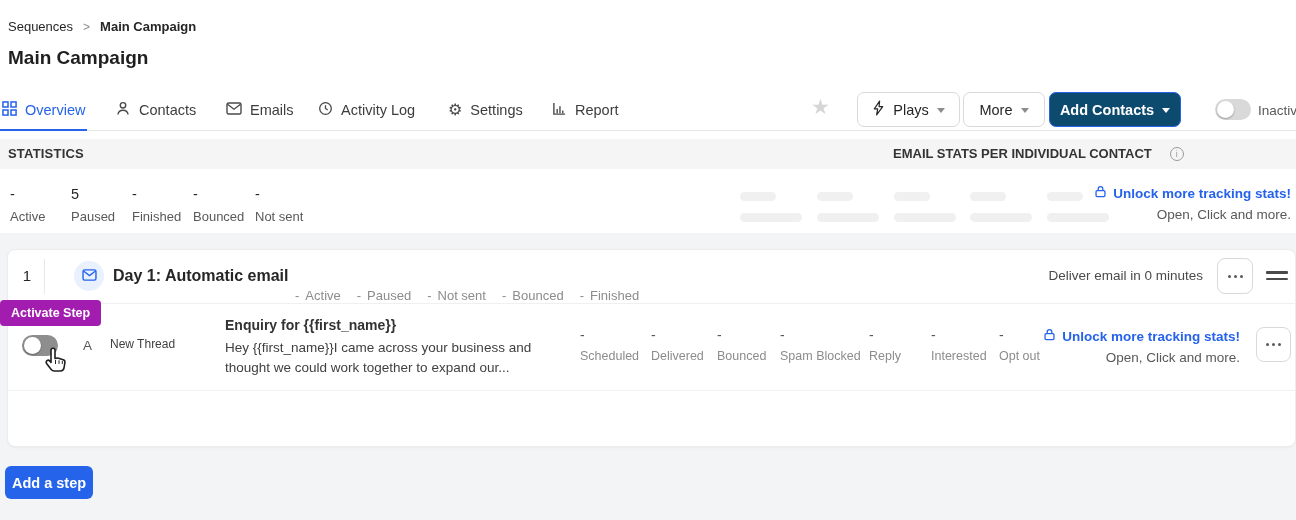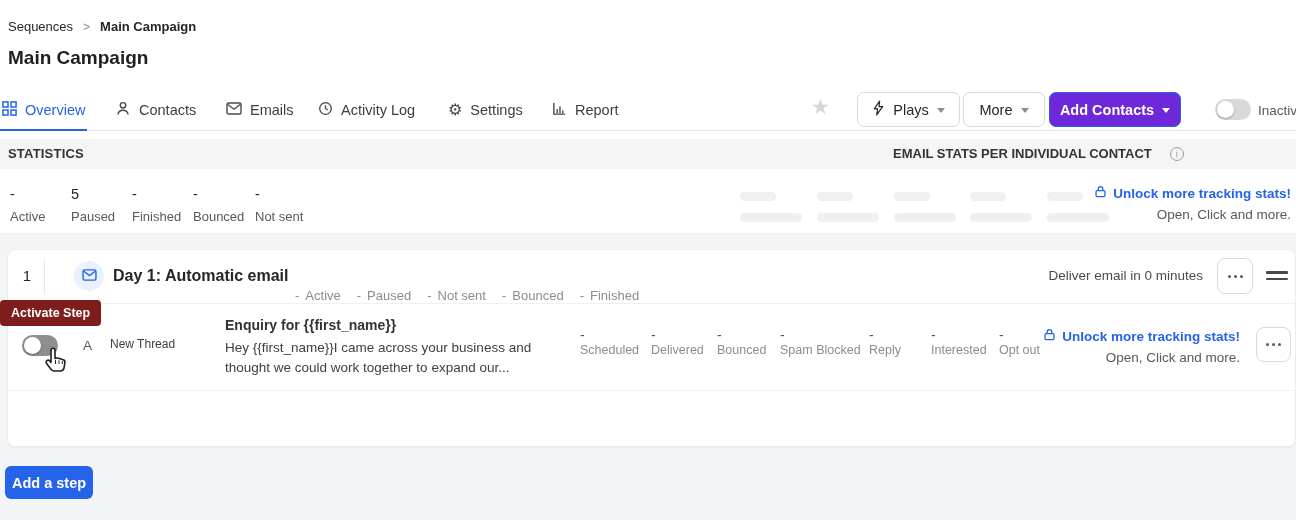--- a/index.html
+++ b/index.html
@@ -21,21 +21,21 @@
   .tabbar { position:absolute; left:0; top:90px; right:0; height:41px; border-bottom:1px solid #e7e7e7; background:#fff; }
   .tab { position:absolute; top:0; height:40px; display:flex; align-items:center; gap:8px; font-size:14.5px; color:#3d3d3d; cursor:pointer; white-space:nowrap; }
   .tab.active { color:#2563eb; font-weight:500; }
   .tab.active::after { content:""; position:absolute; left:-2px; right:-2px; bottom:-1px; height:2px; background:#2563eb; }
   .star { position:absolute; left:811px; top:96px; font-size:21px; color:#d6d6d6; line-height:1; }
 
   
   .btn { position:absolute; top:92px; height:35px; display:flex; align-items:center; justify-content:center; gap:8px; background:#fff; border:1px solid #d9d9d9; border-radius:7px; font-size:14.5px; color:#262626; cursor:pointer; }
   .btn-plays { left:857px; width:103px; }
   .btn-more { left:963px; width:82px; }
-  .btn-primary { left:1049px; width:132px; background:#6d28d9; border-color:#2563eb; color:#fff; font-weight:600; }
+  .btn-primary { left:1049px; width:132px; background:#0c4a6e; border-color:#2563eb; color:#fff; font-weight:600; }
   .caret { width:0; height:0; border-left:4.5px solid transparent; border-right:4.5px solid transparent; border-top:5px solid #8c8c8c; margin-top:2px; }
   .caret.white { border-top-color:#fff; }
 
   .toggle { position:absolute; width:36px; height:21px; border-radius:11px; cursor:pointer; }
   .toggle .knob { position:absolute; left:2px; top:2px; width:17px; height:17px; border-radius:50%; background:#fff; box-shadow:0 1px 2px rgba(0,0,0,.3); }
   .toggle-top { left:1215px; top:99px; background:#d9d9d9; }
   .toggle-state-label { position:absolute; left:1258px; top:103px; font-size:13.5px; color:#595959; white-space:nowrap; }
 
   
   .stats-heading { position:absolute; left:8px; top:146px; font-size:13px; font-weight:700; color:#333; letter-spacing:.2px; }
@@ -67,32 +67,32 @@
   .st { font-size:13px; color:#8c8c8c; white-space:nowrap; }
   .st .dash { margin-right:6px; }
   .deliver { position:absolute; right:93px; top:249px; height:54px; line-height:54px; font-size:13.5px; color:#4a4a4a; white-space:nowrap; }
   .dots-btn { position:absolute; background:#fff; border:1px solid #d9d9d9; border-radius:8px; display:flex; align-items:center; justify-content:center; gap:3px; cursor:pointer; }
   .dots-btn i { width:3px; height:3px; border-radius:50%; background:#595959; }
   .dots-step { left:1217px; top:258px; width:36px; height:36px; }
   .drag-handle { position:absolute; left:1266px; top:271px; width:22px; cursor:grab; }
   .drag-handle i { display:block; width:22px; height:2.5px; background:#4a4a4a; border-radius:1px; margin-bottom:4px; }
 
   
-  .tooltip { position:absolute; left:0; top:300px; height:26px; line-height:26px; padding:0 11px; background:#7f1d1d; color:#fff; font-size:12.5px; font-weight:600; border-radius:4px; z-index:30; white-space:nowrap; }
+  .tooltip { position:absolute; left:0; top:300px; height:26px; line-height:26px; padding:0 11px; background:#a21caf; color:#fff; font-size:12.5px; font-weight:600; border-radius:4px; z-index:30; white-space:nowrap; }
   .toggle-step { left:22px; top:335px; background:#8e8e8e; z-index:20; }
   .cursor-wrap { position:absolute; left:44px; top:346px; z-index:40; }
 
   .variant-label { position:absolute; left:83px; top:338px; font-size:13.5px; color:#595959; }
   .thread-name { position:absolute; left:110px; top:337px; font-size:12px; color:#404040; }
   .subject { position:absolute; left:225px; top:317px; font-size:14px; font-weight:700; color:#333; }
   .preview { position:absolute; left:225px; top:338px; width:330px; font-size:13.5px; line-height:20px; color:#404040; }
 
   .vstat { position:absolute; top:327px; }
   .vstat .v { font-size:14px; color:#595959; }
-  .vstat .l { font-size:12.5px; color:#8c8c8c; white-space:nowrap; }
+  .vstat .l { font-size:12.5px; color:#8c8c8c; margin-top:6px; white-space:nowrap; }
 
   .unlock-variant { right:56px; top:327px; }
   .dots-variant { left:1256px; top:327px; width:35px; height:35px; }
 
   .ab-btn { position:absolute; left:21px; top:402px; width:110px; height:31px; background:#fff; border:1px solid #d9d9d9; border-radius:6px; font-size:14px; color:#262626; display:flex; align-items:center; justify-content:center; cursor:pointer; }
   .add-step-btn { position:absolute; left:5px; top:466px; width:88px; height:33px; background:#2563eb; border-radius:6px; color:#fff; font-size:14.5px; font-weight:600; display:flex; align-items:center; justify-content:center; cursor:pointer; }
 </style>
 </head>
 <body>
 

